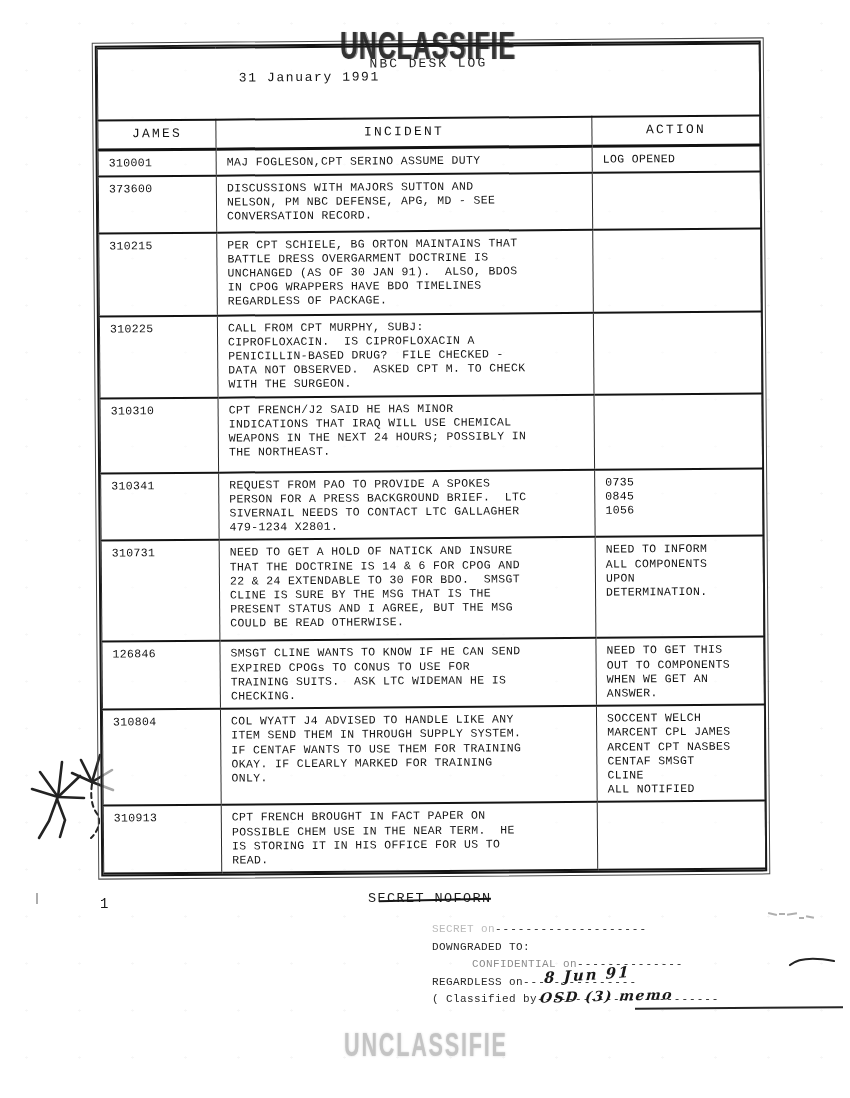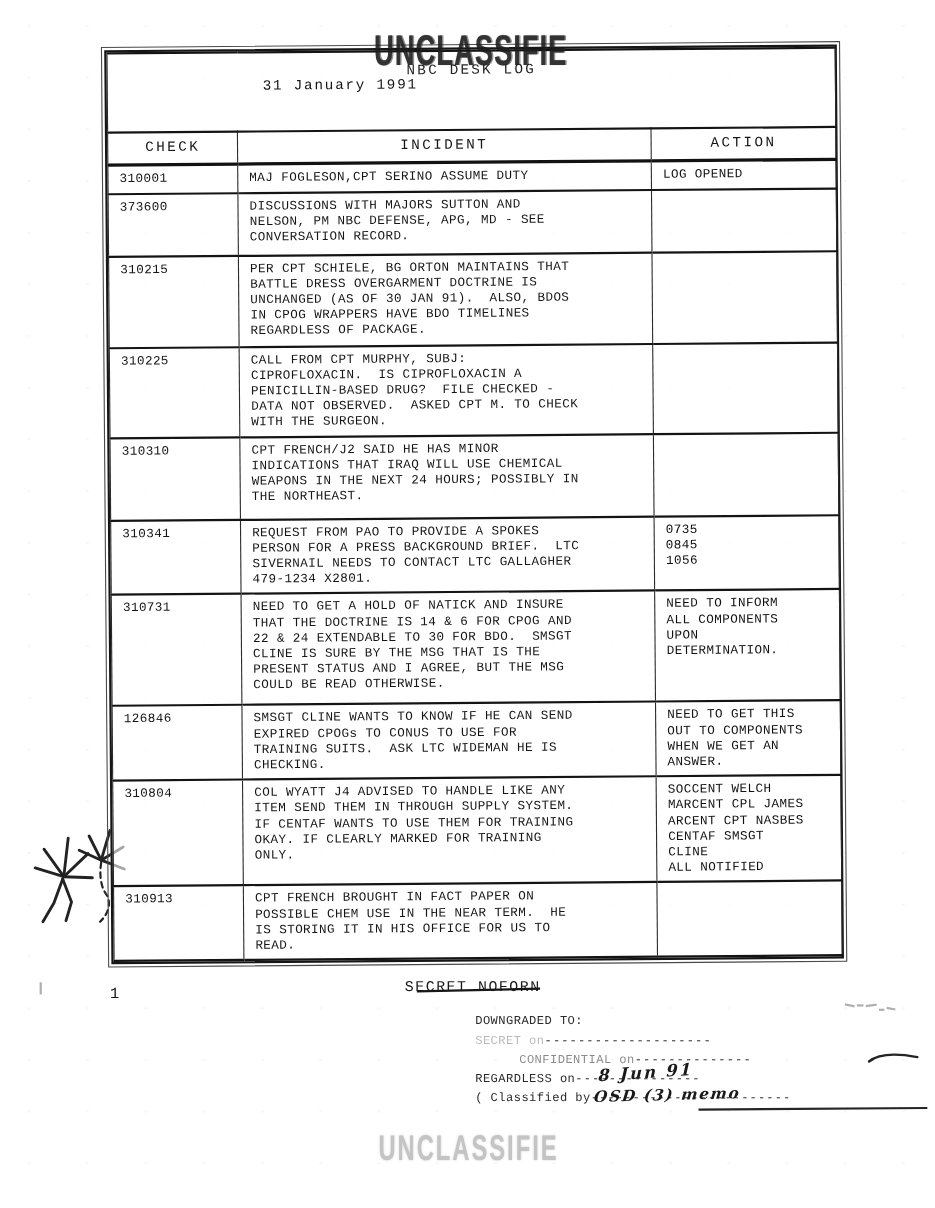--- a/index.html
+++ b/index.html
@@ -209,21 +209,21 @@
           <col class="c-action">
         </colgroup>
       <tbody>
         <tr class="daterow">
           <td colspan="3">
             <span class="date-text">31 January 1991</span>
             <span class="log-title">NBC DESK LOG</span>
           </td>
         </tr>
         <tr class="headrow">
-          <th>CHECK</th>
+          <th>JAMES</th>
           <th>INCIDENT</th>
           <th>ACTION</th>
         </tr>
 
         <tr class="r1">
           <td class="cell-time">310001</td>
           <td class="cell-incident">MAJ FOGLESON,CPT SERINO ASSUME DUTY</td>
           <td class="cell-action">LOG OPENED</td>
         </tr>
         <tr class="r2">
@@ -342,24 +342,24 @@
 
   <div class="classification-line">SECRET NOFORN</div>
   <div class="classification-strike"></div>
 
   <div class="scan-smudge">
     <i></i><i></i><i></i><i></i><i></i>
   </div>
 
   <div class="decl-block">
     <div class="decl-line">
+      <span class="decl-faded1">SECRET on</span><span class="decl-dashes">--------------------</span>
+    </div>
+    <div class="decl-line">
       <span>DOWNGRADED TO:</span>
-    </div>
-    <div class="decl-line">
-      <span class="decl-faded1">SECRET on</span><span class="decl-dashes">--------------------</span>
     </div>
     <div class="decl-line">
       <span class="decl-faded2">CONFIDENTIAL on</span><span class="decl-dashes">--------------</span>
     </div>
     <div class="decl-line">
       <span>REGARDLESS on</span><span class="decl-dashes">---------------</span>
       <span class="handwriting hw-date">8 Jun 91</span>
     </div>
     <div class="decl-line">
       <span>( Classified by</span><span class="decl-dashes">------------------------</span>

